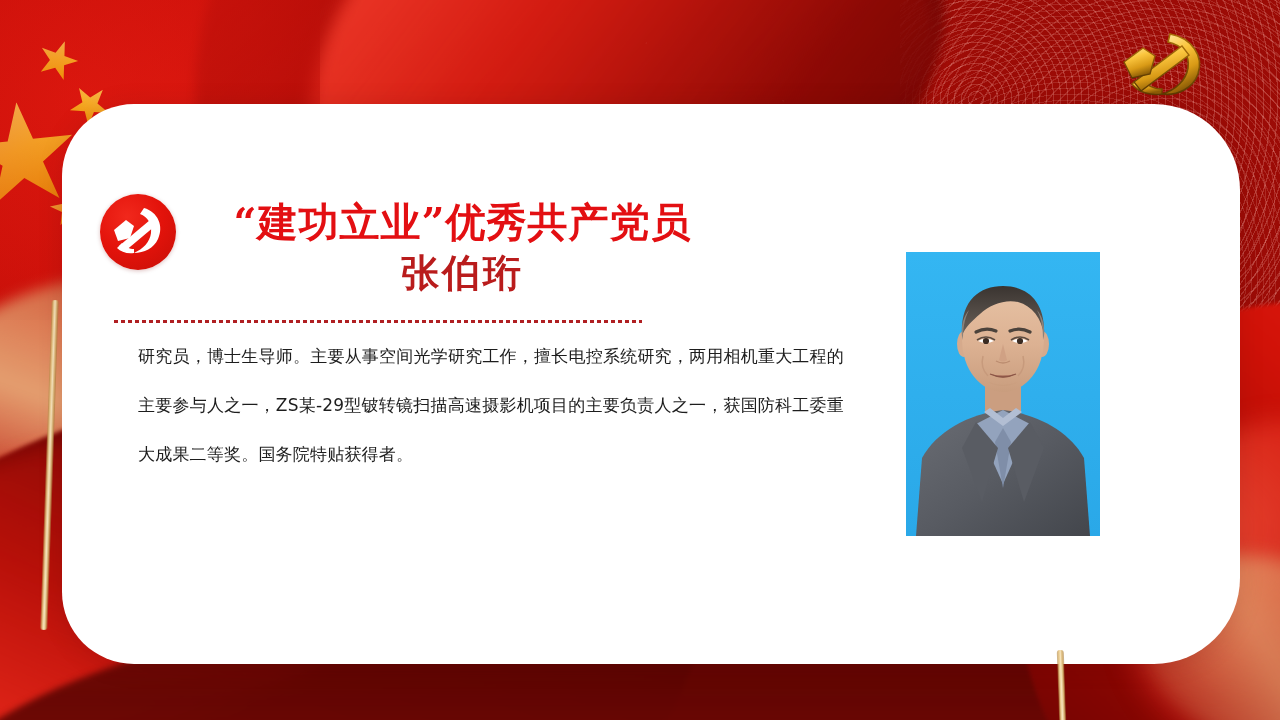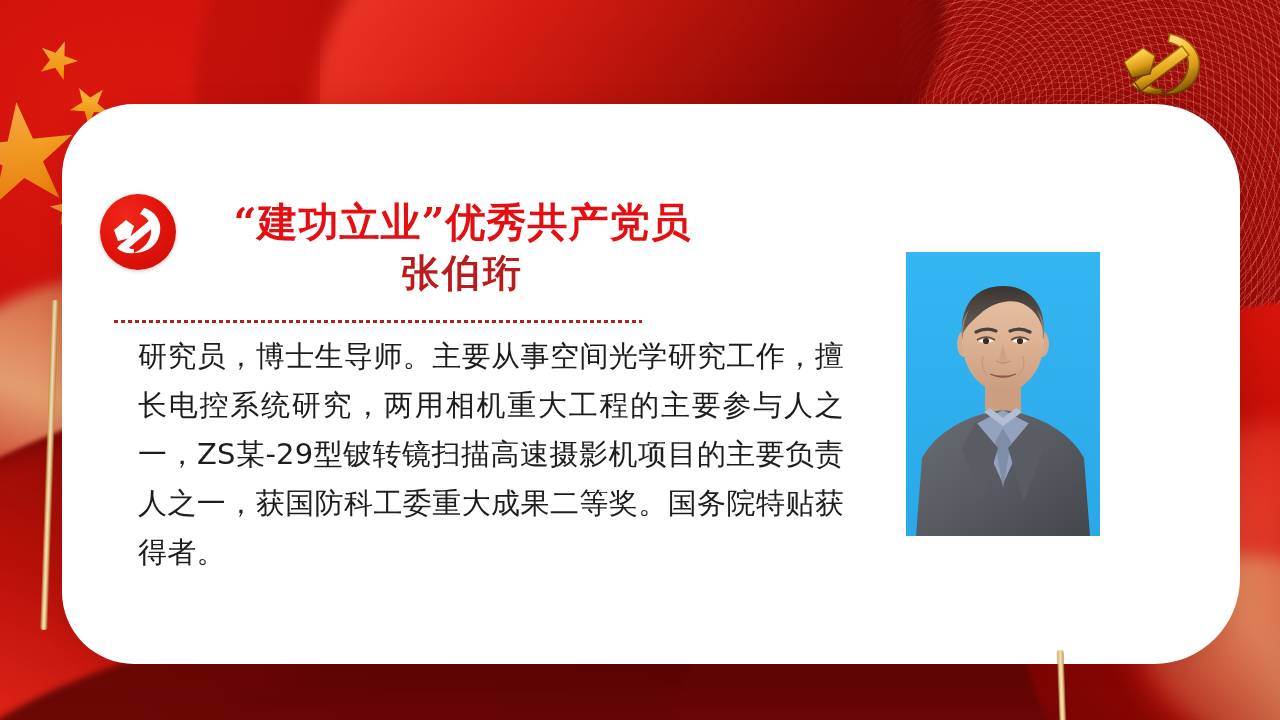--- a/index.html
+++ b/index.html
@@ -289,21 +289,21 @@
     background-image: repeating-linear-gradient(90deg,
         #b01f22 0 4px, rgba(176,31,34,0) 4px 7px);
   }
 
   
   .body-text {
     position: absolute;
     left: 138px; top: 332px;
     width: 706px;
     font-family: "DejaVu Sans", "Liberation Sans", sans-serif;
-    font-size: 29px;
+    font-size: 17px;
     line-height: 49px;
     color: #1d1d1d;
     text-align: justify;
     letter-spacing: .2px;
   }
 
   
   .photo-frame {
     position: absolute;
     left: 906px; top: 252px;

